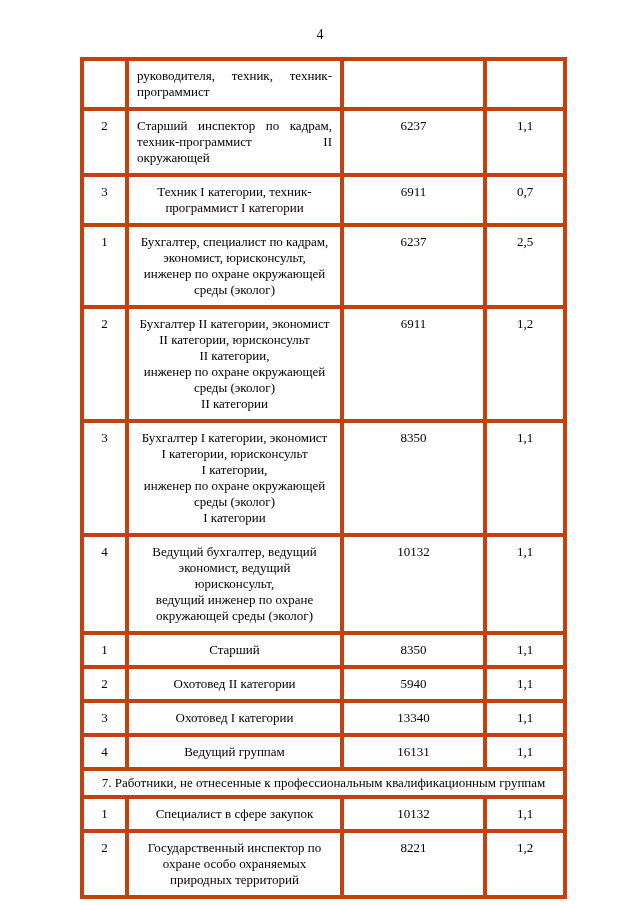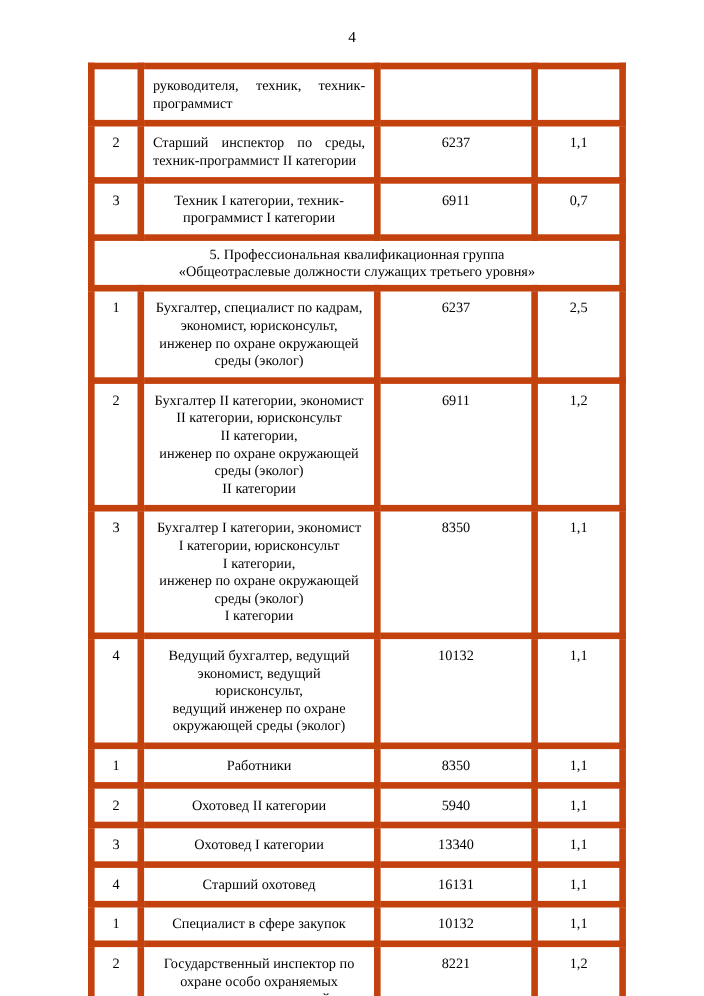--- a/index.html
+++ b/index.html
@@ -23,21 +23,21 @@
     line-height: 16px;
     margin-bottom: 14px;
   }
   table.doc-table {
     border-collapse: collapse;
     table-layout: fixed;
     width: 483px;
     margin-left: 80px;
   }
   table.doc-table td {
-    border: 6px solid #c2410c;
+    border: 4px solid #c2410c;
     font-size: 13px;
     line-height: 16px;
     vertical-align: top;
     padding: 7px 4px;
     text-align: center;
     word-wrap: break-word;
   }
   table.doc-table td.pos-cell {
     padding-left: 8px;
     padding-right: 8px;
@@ -70,32 +70,29 @@
     </colgroup>
     <tbody>
         <tr>
           <td></td>
           <td class="pos-cell justify">руководителя, техник, техник-программист</td>
           <td></td>
           <td></td>
         </tr>
         <tr>
           <td>2</td>
-          <td class="pos-cell justify">Старший инспектор по среды, техник-программист II категории</td>
+          <td class="pos-cell justify">Старший инспектор по кадрам, техник-программист II окружающей</td>
           <td>6237</td>
           <td>1,1</td>
         </tr>
         <tr>
           <td>3</td>
           <td class="pos-cell">Техник I категории, техник-<br>программист I категории</td>
           <td>6911</td>
           <td>0,7</td>
-        </tr>
-        <tr class="section-row">
-          <td colspan="4">5. Профессиональная квалификационная группа<br>«Общеотраслевые должности служащих третьего уровня»</td>
         </tr>
         <tr>
           <td>1</td>
           <td class="pos-cell">Бухгалтер, специалист по кадрам,<br>экономист, юрисконсульт,<br>инженер по охране окружающей<br>среды (эколог)</td>
           <td>6237</td>
           <td>2,5</td>
         </tr>
         <tr>
           <td>2</td>
           <td class="pos-cell">Бухгалтер II категории, экономист<br>II категории, юрисконсульт<br>II категории,<br>инженер по охране окружающей<br>среды (эколог)<br>II категории</td>
@@ -109,41 +106,44 @@
           <td>1,1</td>
         </tr>
         <tr>
           <td>4</td>
           <td class="pos-cell">Ведущий бухгалтер, ведущий<br>экономист, ведущий<br>юрисконсульт,<br>ведущий инженер по охране<br>окружающей среды (эколог)</td>
           <td>10132</td>
           <td>1,1</td>
         </tr>
         <tr>
           <td>1</td>
-          <td class="pos-cell">Работники</td>
+          <td class="pos-cell">Старший</td>
           <td>8350</td>
           <td>1,1</td>
         </tr>
         <tr>
           <td>2</td>
           <td class="pos-cell">Охотовед II категории</td>
           <td>5940</td>
           <td>1,1</td>
         </tr>
         <tr>
           <td>3</td>
           <td class="pos-cell">Охотовед I категории</td>
           <td>13340</td>
           <td>1,1</td>
         </tr>
         <tr>
           <td>4</td>
-          <td class="pos-cell">Старший охотовед</td>
+          <td class="pos-cell">Ведущий группам</td>
           <td>16131</td>
           <td>1,1</td>
+        </tr>
+        <tr class="section-row">
+          <td colspan="4">7. Работники, не отнесенные к профессиональным квалификационным группам</td>
         </tr>
         <tr>
           <td>1</td>
           <td class="pos-cell">Специалист в сфере закупок</td>
           <td>10132</td>
           <td>1,1</td>
         </tr>
         <tr>
           <td>2</td>
           <td class="pos-cell">Государственный инспектор по<br>охране особо охраняемых<br>природных территорий</td>

